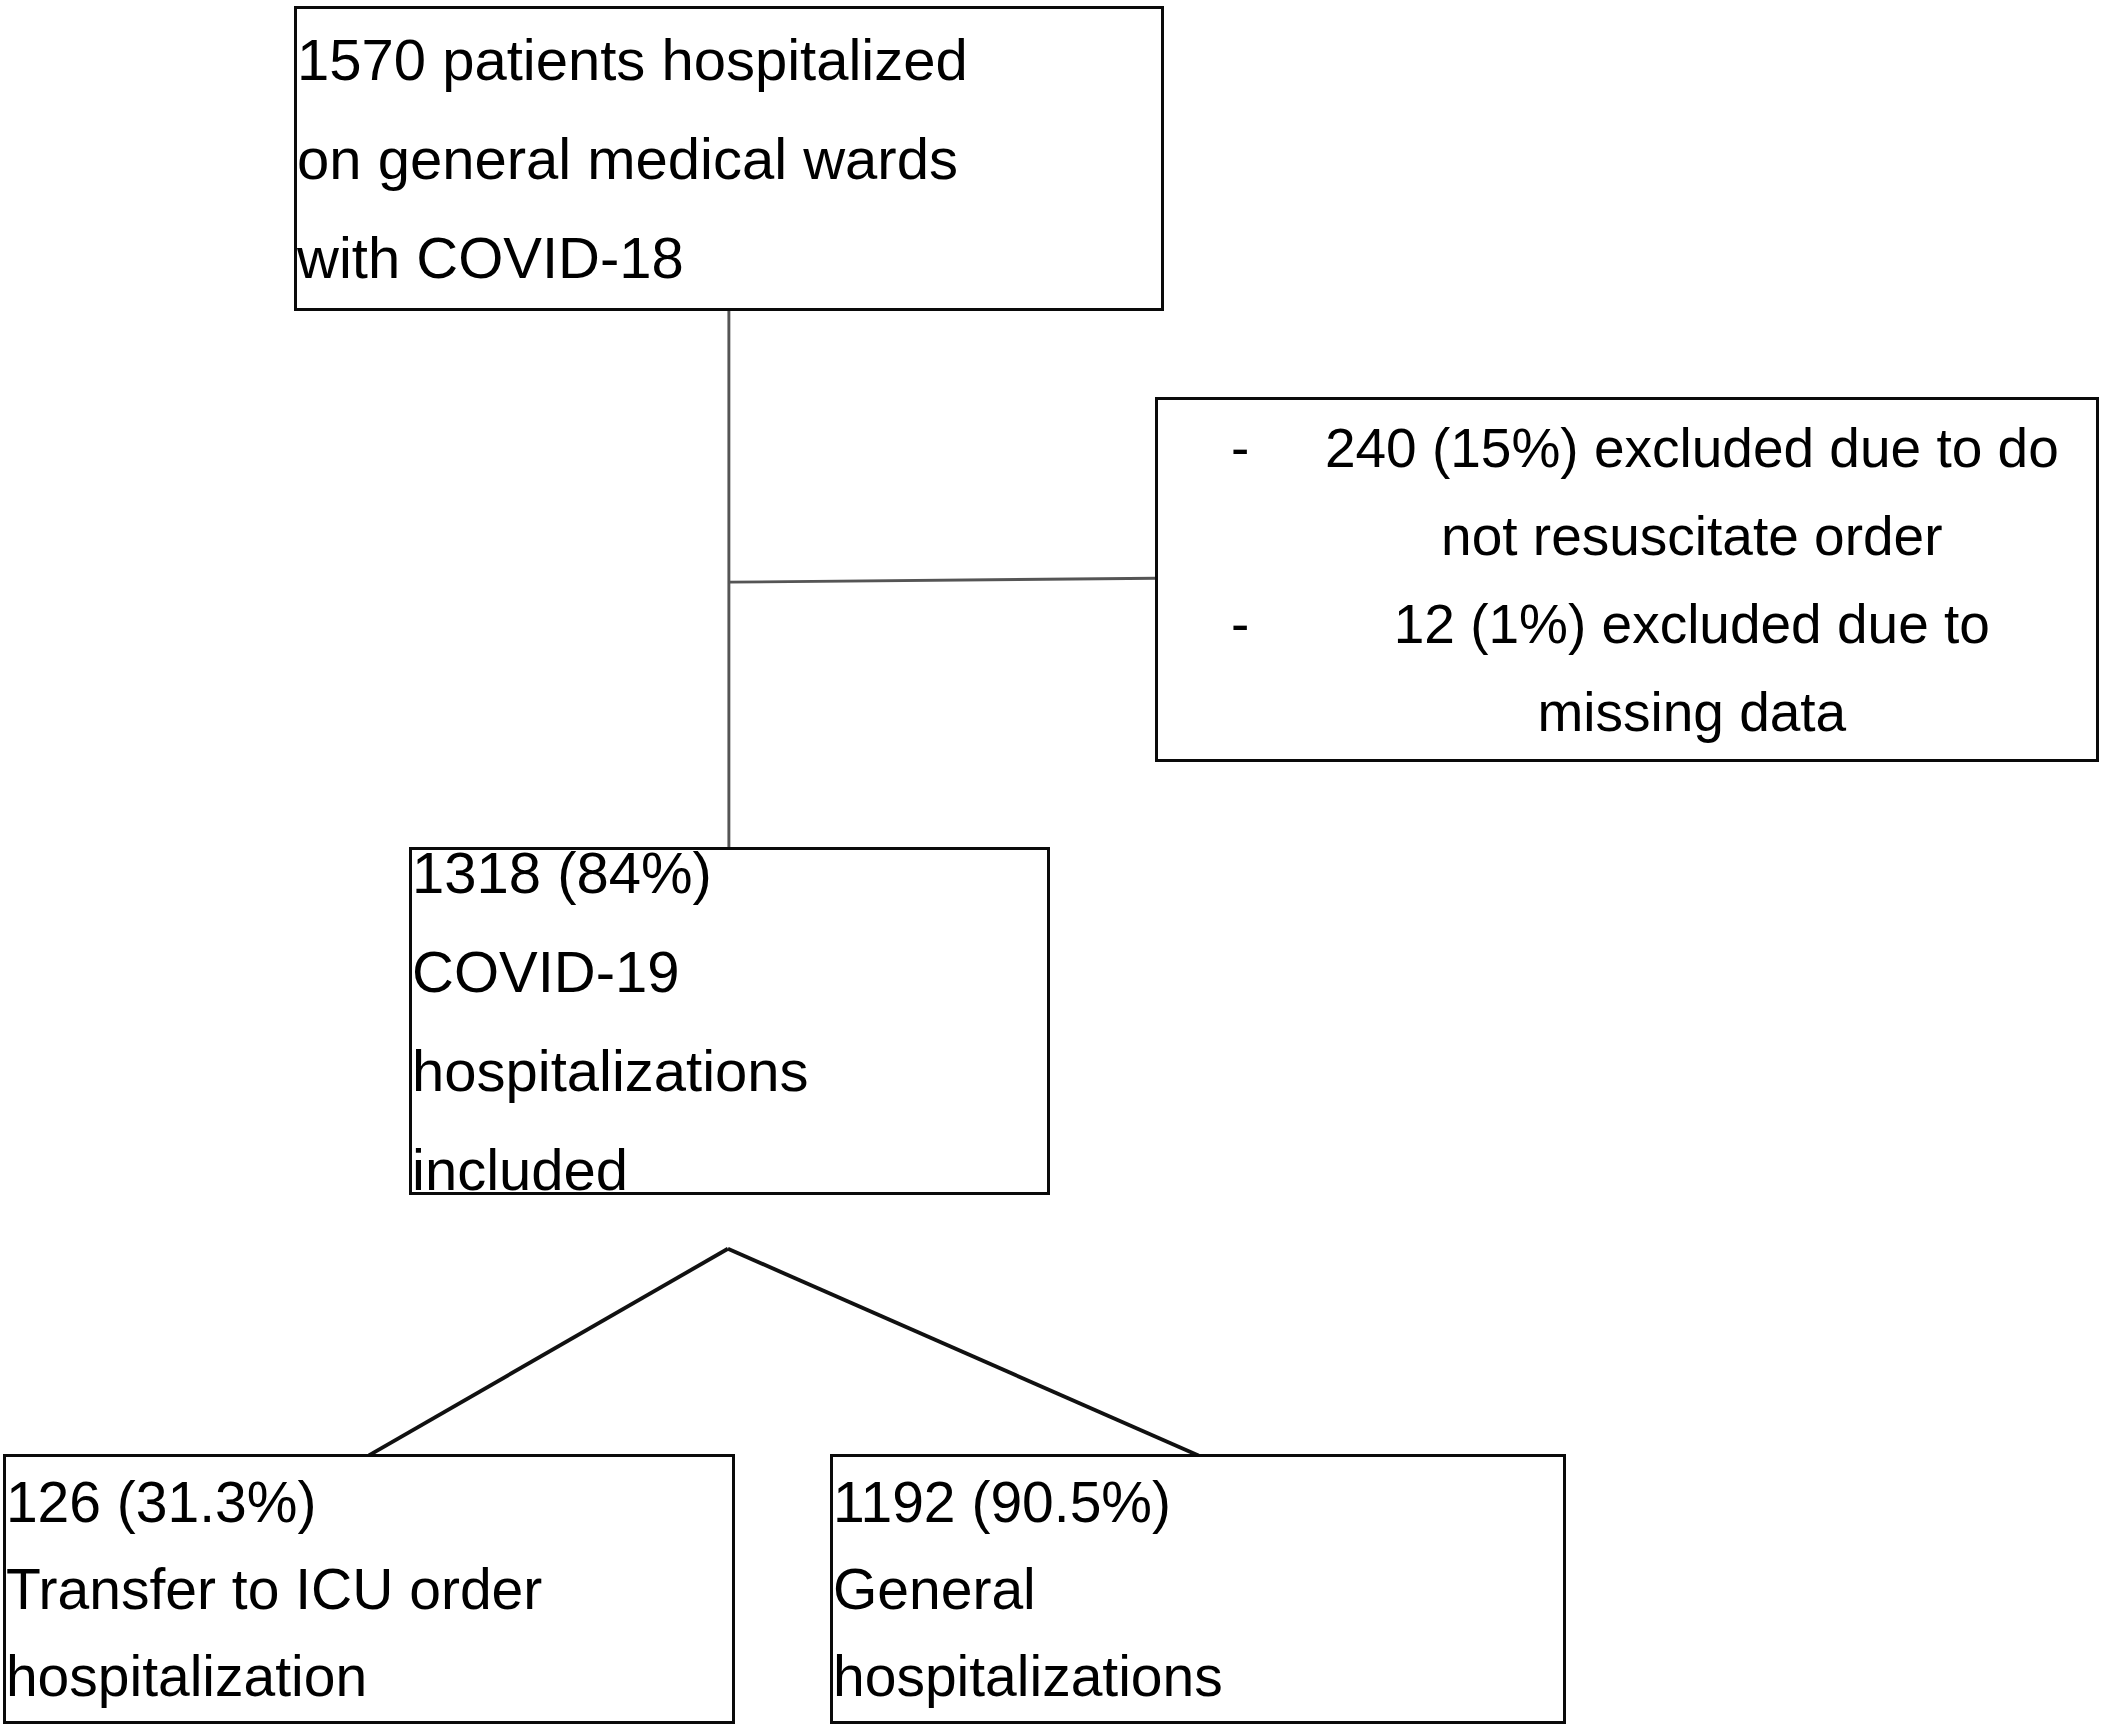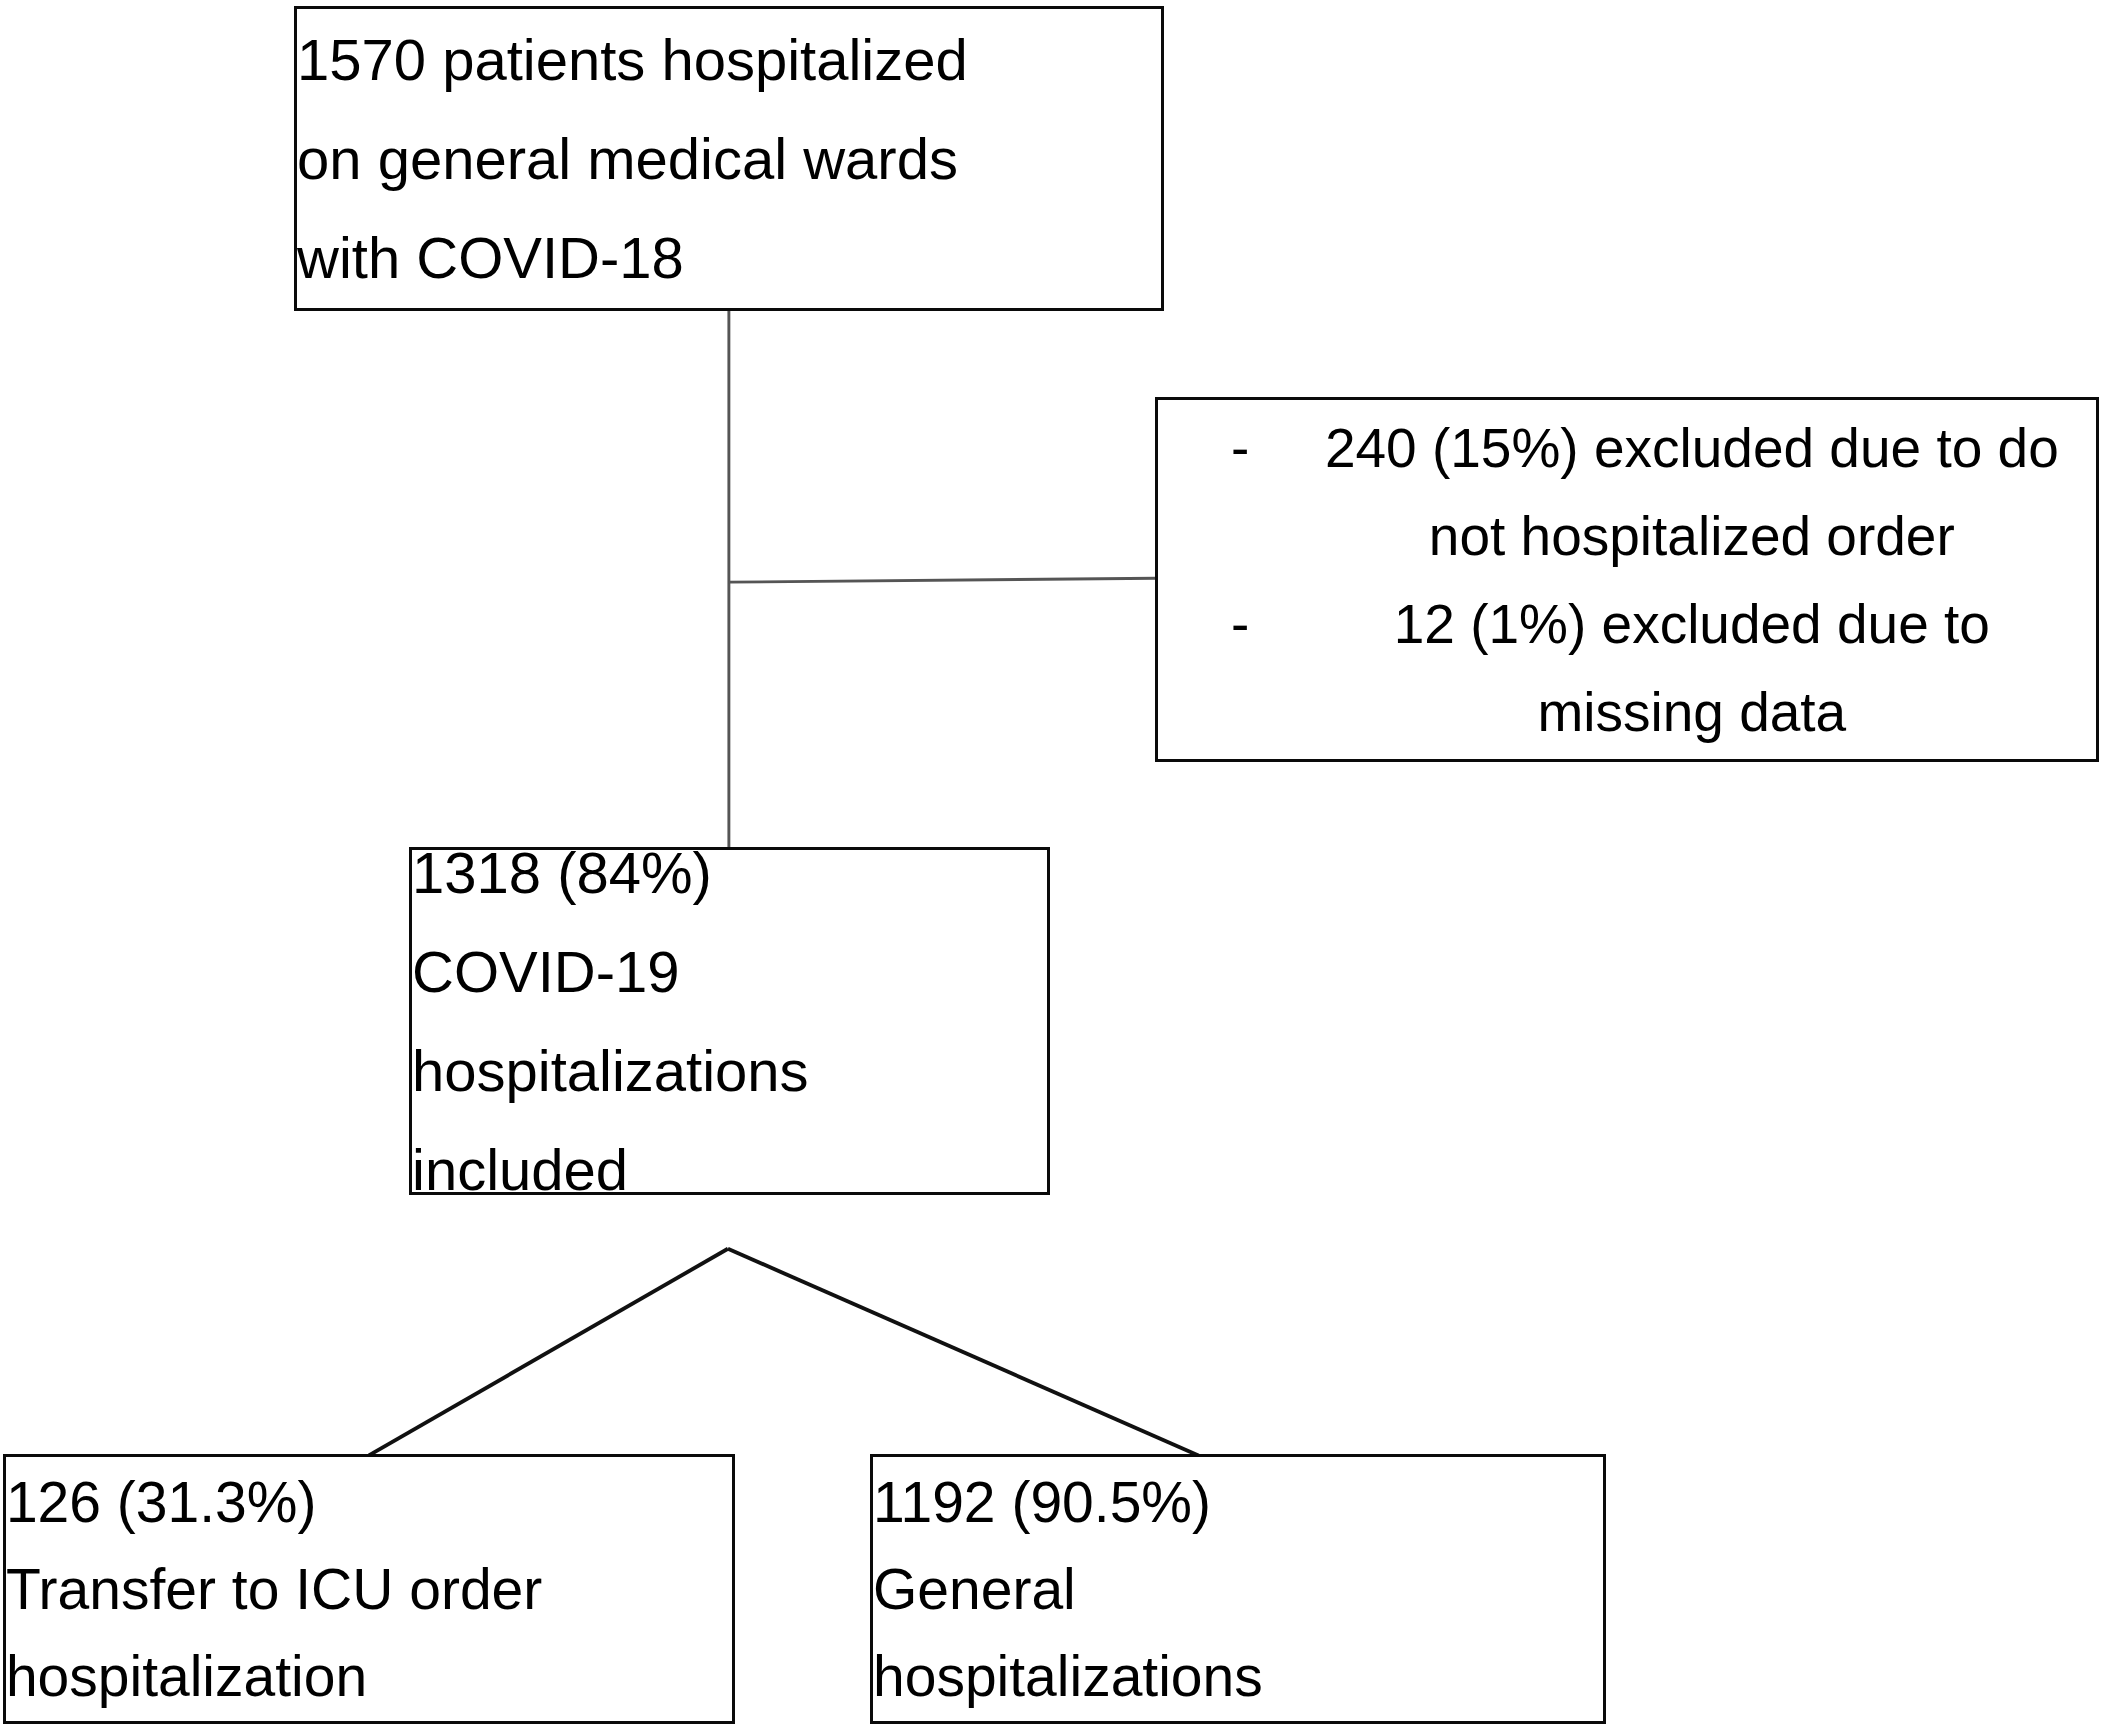--- a/index.html
+++ b/index.html
@@ -72,21 +72,21 @@
   }
   
   .box-icu {
     left: 2.9px; top: 1454px;
     width: 732px; height: 270px;
     font-size: 57px; line-height: 87px;
   }
   .box-general {
     left: 830px; top: 1454px;
     width: 736px; height: 270px;
-    font-size: 57px; line-height: 87px; margin-left: 40px;
+    font-size: 57px; line-height: 87px;
   }
 </style>
 </head>
 <body>
 
 <div class="canvas">
 
   <svg class="connectors" viewBox="0 0 2167 1783" xmlns="http://www.w3.org/2000/svg">
     <line x1="751" y1="318" x2="751" y2="875" stroke="#555555" stroke-width="3"></line>
     <line x1="751" y1="600" x2="1192" y2="596" stroke="#555555" stroke-width="3"></line>
@@ -98,21 +98,21 @@
     <div class="tline">1570 patients hospitalized</div>
     <div class="tline">on general medical wards</div>
     <div class="tline">with COVID-18</div>
   </div>
 
   <div class="box box-excluded">
     <div class="exc-item">
       <div class="exc-marker">-</div>
       <div class="exc-lines">
         <div class="tline">240 (15%) excluded due to do</div>
-        <div class="tline">not hospitalized order</div>
+        <div class="tline">not resuscitate order</div>
       </div>
     </div>
     <div class="exc-item">
       <div class="exc-marker">-</div>
       <div class="exc-lines">
         <div class="tline">12 (1%) excluded due to</div>
         <div class="tline">missing data</div>
       </div>
     </div>
   </div>

